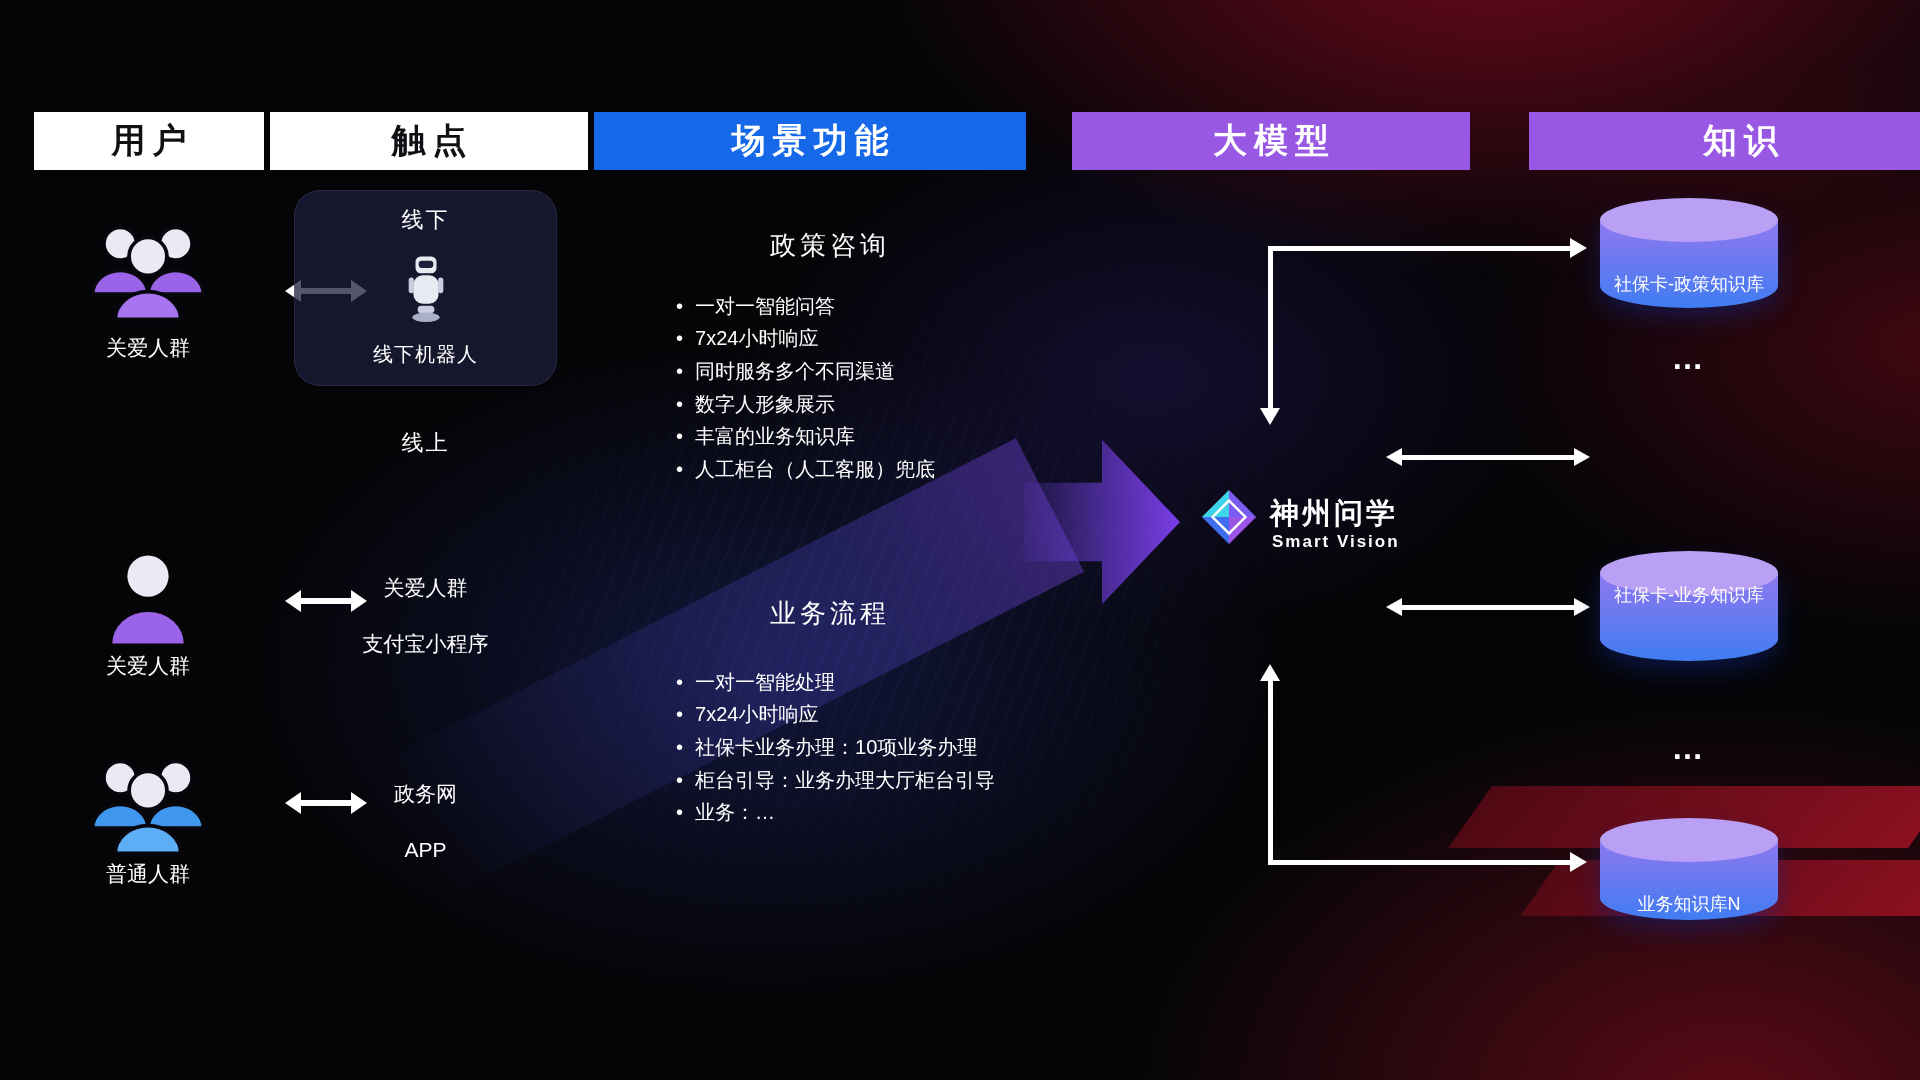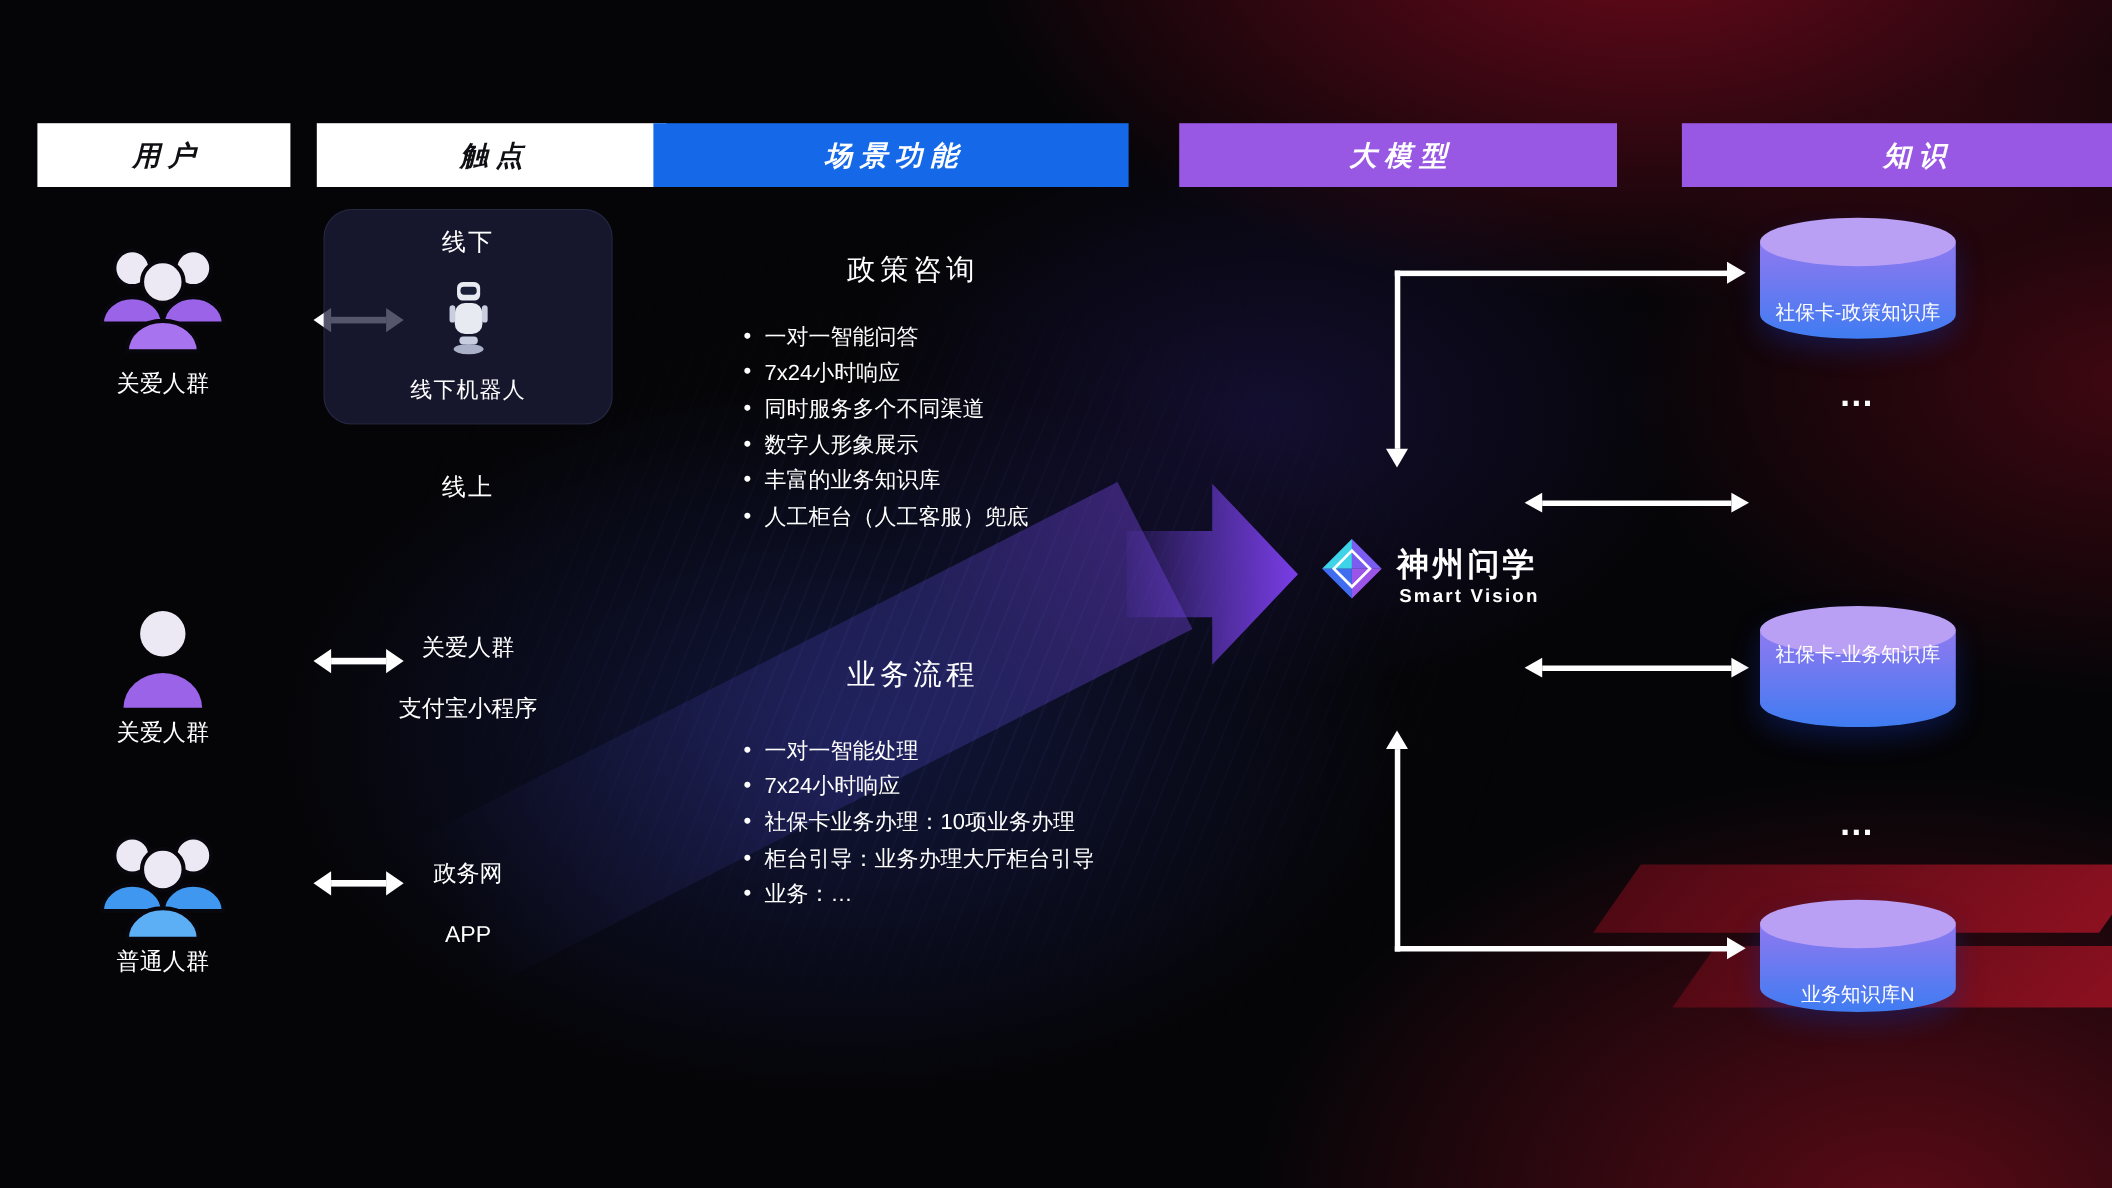--- a/index.html
+++ b/index.html
@@ -26,21 +26,21 @@
     background:linear-gradient(90deg, rgba(60,80,220,0) 0%, rgba(90,80,230,0.26) 70%, rgba(120,70,230,0.40) 100%);
     transform:rotate(-27deg); transform-origin:100% 50%; }
   .red-band { position:absolute; background:linear-gradient(90deg,#5f0a16,#a81325); opacity:0.8; transform:skewX(-35deg); z-index:1; }
   .rb1 { left:1470px; top:786px; width:460px; height:62px; }
   .rb2 { left:1540px; top:860px; width:420px; height:56px; }
 
   .content { position:absolute; inset:0; z-index:2; }
 
   
   .hdr { position:absolute; top:112px; height:58px; display:flex; align-items:center; justify-content:center;
-         font-size:25px; font-weight:700; letter-spacing:7px; text-indent:7px;font-style:italic; }
+         font-size:34px; font-weight:700; letter-spacing:7px; text-indent:7px; }
   .hdr.white  { background:#ffffff; color:#101014; }
   .hdr.blue   { background:var(--header-blue,#1569e8); color:#fff; }
   .hdr.purple { background:var(--header-purple,#9858e3); color:#fff; }
 
   
   .lbl { position:absolute; color:#fff; font-size:21px; text-align:center; }
   .sec-title { position:absolute; color:#fff; font-size:26px; letter-spacing:4px; transform:translateX(-50%); white-space:nowrap; }
   .bullets { position:absolute; list-style:none; color:#fff; font-size:20px; }
   .bullets li { height:32.6px; display:flex; align-items:center; white-space:nowrap; }
   .bullets li::before { content:'•'; margin-right:12px; }
@@ -93,21 +93,21 @@
 <div class="stage">
   <div class="bg"></div>
   <div class="streaks"></div>
   <div class="beam"></div>
   <div class="red-band rb1"></div>
   <div class="red-band rb2"></div>
 
   <div class="content">
 
     <div class="hdr white" style="left:34px;   width:230px;">用户</div>
-    <div class="hdr white" style="left:288px;  width:318px;">触点</div>
+    <div class="hdr white" style="left:270px;  width:318px;">触点</div>
     <div class="hdr blue" style="left:594px;  width:432px;">场景功能</div>
     <div class="hdr purple" style="left:1072px; width:398px;">大模型</div>
     <div class="hdr purple" style="left:1529px; width:406px;padding-left:17px;">知识</div>
 
     <div style="position:absolute; left:85px; top:216px;">
       <svg viewBox="0 0 100 88" width="126" height="111">
         <g stroke="#07070d" stroke-width="3">
           <circle cx="28" cy="22" r="13" fill="#ece9f4"></circle>
           <path d="M6 62 a22 19 0 0 1 44 0 z" fill="#9a63e8"></path>
           <circle cx="72" cy="22" r="13" fill="#ece9f4"></circle>

